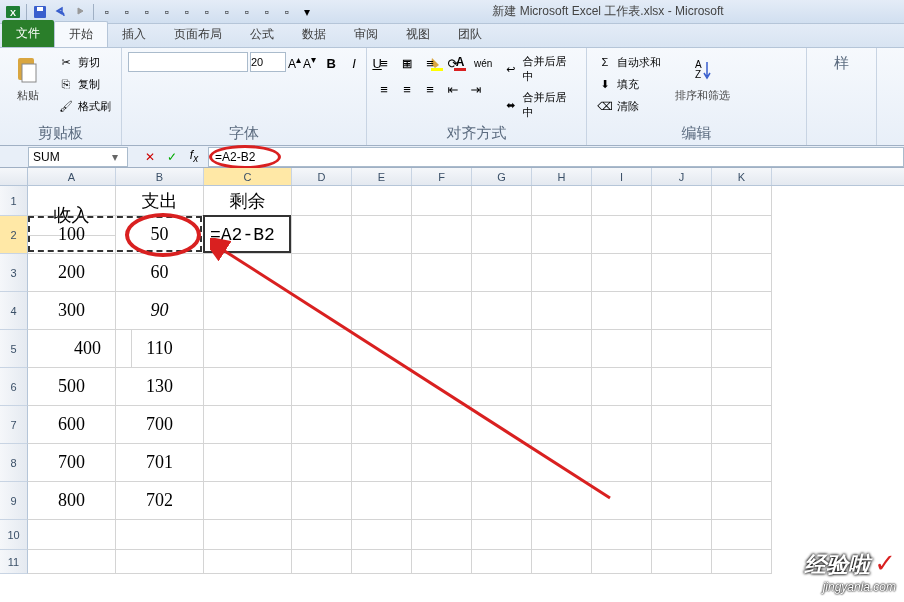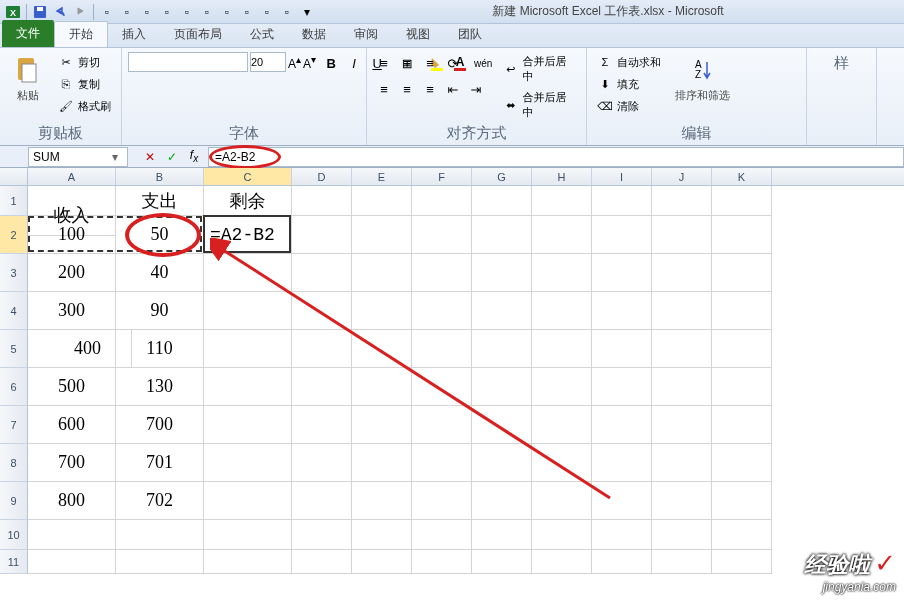--- a/index.html
+++ b/index.html
@@ -444,23 +444,23 @@
         <div class="cell " style="left: 564px; top: 364px; width: 60px; height: 24px;"></div>
         <div class="cell " style="left: 624px; top: 364px; width: 60px; height: 24px;"></div>
         <div class="cell " style="left: 684px; top: 364px; width: 60px; height: 24px;"></div>
         <div class="cell header-cell" style="left: 0px; top: 8px; width: 88px; height: 42px;">收入</div>
         <div class="cell header-cell" style="left: 176px; top: 0px; width: 88px; height: 30px;">剩余</div>
         <div class="cell header-cell" style="left: 88px; top: 0px; width: 88px; height: 30px;">支出</div>
         <div class="cell num" style="left: 0px; top: 30px; width: 88px; height: 38px;">100</div>
         <div class="cell num" style="left: 88px; top: 30px; width: 88px; height: 38px;">50</div>
         <div class="cell formula-cell" style="left: 176px; top: 30px; width: 88px; height: 38px;">=A2-B2</div>
         <div class="cell num" style="left: 0px; top: 68px; width: 88px; height: 38px;">200</div>
-        <div class="cell num" style="left: 88px; top: 68px; width: 88px; height: 38px;">40</div>
+        <div class="cell num" style="left: 88px; top: 68px; width: 88px; height: 38px;">60</div>
         <div class="cell num" style="left: 0px; top: 106px; width: 88px; height: 38px;">300</div>
-        <div class="cell num" style="left: 88px; top: 106px; width: 88px; height: 38px;">90</div>
+        <div class="cell num" style="left: 88px; top: 106px; width: 88px; height: 38px; font-style: italic;">90</div>
         <div class="cell num" style="left: 16px; top: 144px; width: 88px; height: 38px;">400</div>
         <div class="cell num" style="left: 88px; top: 144px; width: 88px; height: 38px;">110</div>
         <div class="cell num" style="left: 0px; top: 182px; width: 88px; height: 38px;">500</div>
         <div class="cell num" style="left: 88px; top: 182px; width: 88px; height: 38px;">130</div>
         <div class="cell num" style="left: 0px; top: 220px; width: 88px; height: 38px;">600</div>
         <div class="cell num" style="left: 88px; top: 220px; width: 88px; height: 38px;">700</div>
         <div class="cell num" style="left: 0px; top: 258px; width: 88px; height: 38px;">700</div>
         <div class="cell num" style="left: 88px; top: 258px; width: 88px; height: 38px;">701</div>
         <div class="cell num" style="left: 0px; top: 296px; width: 88px; height: 38px;">800</div>
         <div class="cell num" style="left: 88px; top: 296px; width: 88px; height: 38px;">702</div>

